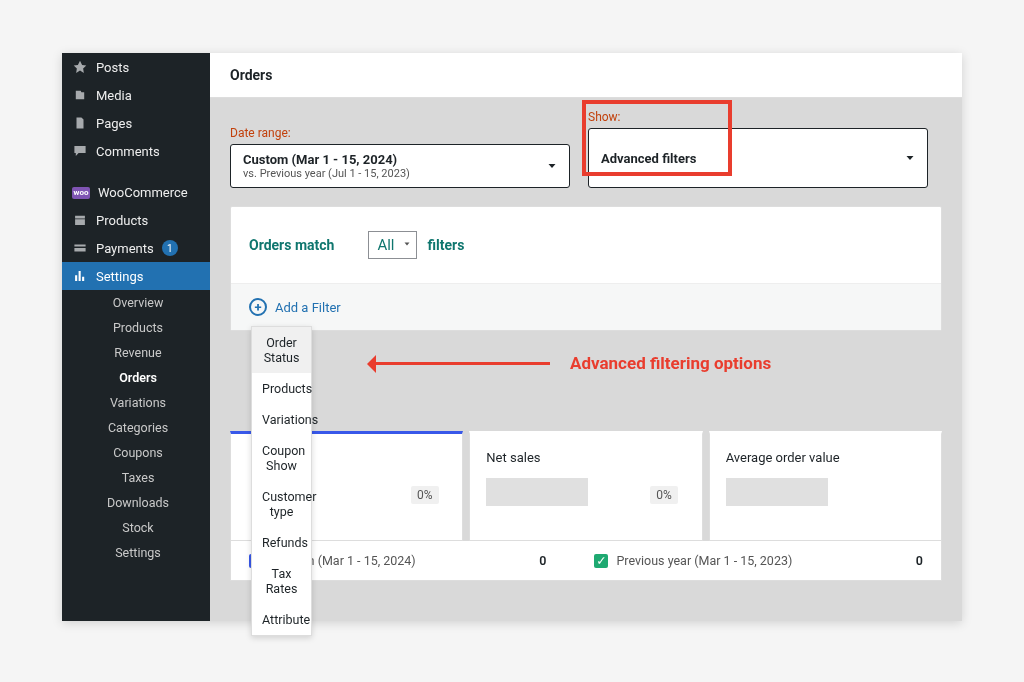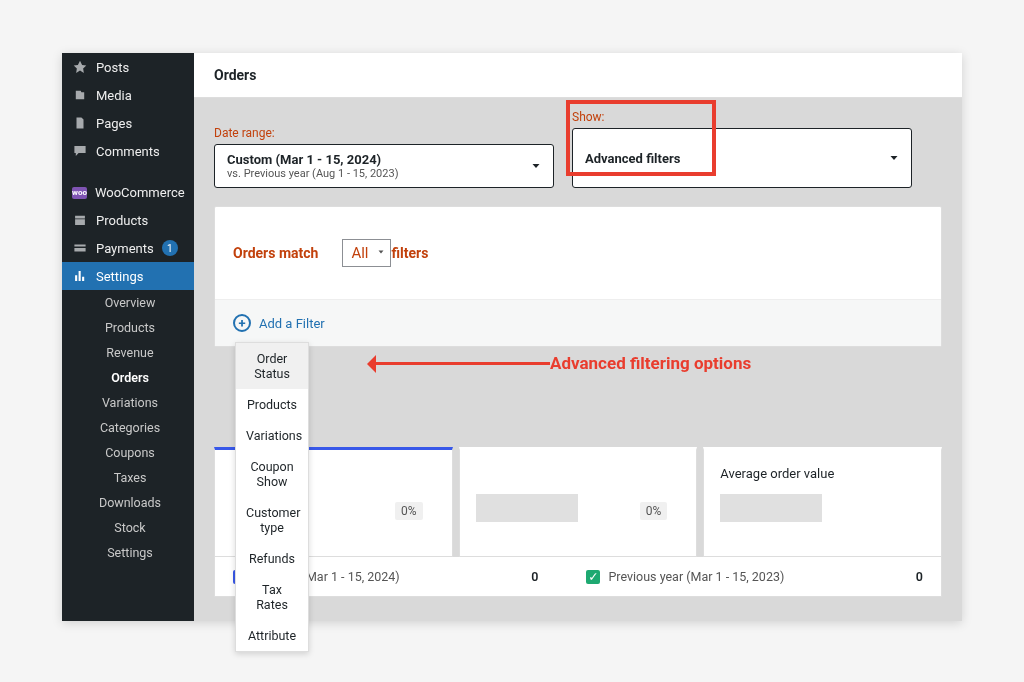--- a/index.html
+++ b/index.html
@@ -1,18 +1,18 @@
 <!DOCTYPE html>
 <html><head>
 <meta charset="utf-8">
 <style>
   * { box-sizing: border-box; margin: 0; padding: 0; font-family: -apple-system, BlinkMacSystemFont, "Segoe UI", Roboto, sans-serif; }
   body { background: #f5f5f5; width: 1024px; height: 682px; overflow: hidden; position: relative; }
   .viewport { position: absolute; left: 62px; top: 53px; width: 900px; height: 568px; background: #d9d9d9; box-shadow: 0 2px 10px rgba(0,0,0,0.15); display: flex; }
-  .sidebar { width: 132px; background: #1d2327; color: #fff; font-size: 13px; overflow: hidden; position: relative; }
+  .sidebar { width: 148px; background: #1d2327; color: #fff; font-size: 13px; overflow: hidden; position: relative; }
   .side-item { display: flex; align-items: center; padding: 6px 10px; gap: 8px; color: #eee; cursor: pointer; white-space: nowrap; }
   .side-item.active { background: #2271b1; color: #fff; position: relative; }
   .side-item.active::after { content:''; position:absolute; right:-8px; top:50%; transform:translateY(-50%); border:8px solid transparent; border-right-color:#d9d9d9; }
   .side-icon { width: 16px; height: 16px; display:inline-flex; align-items:center; justify-content:center; color:#a7aaad; }
   .side-item.active .side-icon { color: #fff; }
   .side-sub { padding: 5px 10px 5px 14px; font-size: 12.5px; color: #c9c9c9; cursor: pointer; text-align: center; }
   .side-sub.bold { color: #fff; font-weight: 600; }
   .side-group-gap { height: 14px; }
   .badge { display:inline-flex; align-items:center; justify-content:center; min-width:16px; height:16px; border-radius:8px; background:#2271b1; color:#fff; font-size:10px; padding:0 4px; }
   .content { flex: 1; background: #d9d9d9; display:flex; flex-direction:column; }
@@ -21,28 +21,28 @@
   .filters-bar { padding: 12px 20px 18px 20px; display:flex; gap:18px; align-items:flex-end; position:relative; }
   .filter-col { display:flex; flex-direction:column; gap:4px; }
   .filter-label { font-size:12px; color:#c2410c; }
   .dropdown { background:#fff; border:1px solid #1d2327; border-radius:3px; padding:7px 34px 7px 12px; min-width:340px; height:44px; display:flex; flex-direction:column; justify-content:center; position:relative; cursor:pointer; }
   .dropdown.single { min-width:340px; height:60px; justify-content:center; }
   .dd-primary { font-size:13px; font-weight:700; color:#1d2327; }
   .dd-secondary { font-size:11px; color:#555; }
   .chev { position:absolute; right:10px; top:50%; transform:translateY(-50%); }
   .highlight-box { position:absolute; border:4px solid #e93d2e; pointer-events:none; }
   .card { background:#fff; margin: 0 20px 10px 20px; border:1px solid #ddd; border-radius:2px; }
-  .match-row { padding: 32px 18px; display:flex; align-items:center; font-size:14px; font-weight:700; color:#c2410c;}
+  .match-row { padding: 24px 18px; display:flex; align-items:center; gap:10px; font-size:14px; font-weight:700; color:#0f766e;}
   .match-select { font-weight:400; border:1px solid #8c8f94; border-radius:0; padding:4px 22px 4px 8px; font-size:15px; background:#fff; position:relative;margin-left:24px;}
   .add-filter-row { background:#f6f7f7; border-top:1px solid #eee; padding: 14px 18px; display:flex; align-items:center; gap:8px; color:#2271b1; font-size:13px; cursor:pointer; position:relative; }
   .plus-circle { width:18px; height:18px; border:2px solid #2271b1; border-radius:50%; display:inline-flex; align-items:center; justify-content:center; font-weight:700; }
-  .filter-popover { position:absolute; left:20px; top:42px; width:74px; background:#fff; border:1px solid #ddd; box-shadow:0 2px 6px rgba(0,0,0,0.15); z-index:50; }
+  .filter-popover { position:absolute; left:20px; top:42px; width:61px; background:#fff; border:1px solid #ddd; box-shadow:0 2px 6px rgba(0,0,0,0.15); z-index:50; }
   .filter-popover .opt { padding:8px 10px; font-size:12.5px; color:#1d2327; text-align:center; cursor:pointer; line-height:1.2; }
   .filter-popover .opt.sel { background:#f0f0f0; }
-  .annot { position:absolute; left:370px; top:353px; display:flex; align-items:center; gap:0; pointer-events:none; }
+  .annot { position:absolute; left:370px; top:353px; display:flex; align-items:center; gap:20px; pointer-events:none; }
   .arrow-line { width:180px; height:3px; background:#e93d2e; position:relative; }
   .arrow-line::before { content:''; position:absolute; left:-12px; top:-7px; border:9px solid transparent; border-right-color:#e93d2e; }
   .annot-text { color:#e93d2e; font-weight:700; font-size:17px; white-space:nowrap; }
   .stats { margin: 90px 20px 0 20px; display:flex; gap:6px; }
   .stat { flex:1; background:#fff; border:1px solid #ddd; border-top:3px solid transparent; padding:16px; position:relative; height:110px; }
   .stat.first { border-top-color:#3858e9; }
   .stat-label { font-size:13px; color:#1d2327; font-weight:400; }
   .pct-badge { position:absolute; left:180px; top:52px; background:#f0f0f0; color:#555; font-size:12px; padding:2px 6px; border-radius:2px; }
   .gray-bar { position:absolute; right:16px; top:44px; width:102px; height:28px; background:#e0e0e0; }
   .legend { background:#fff; border:1px solid #ddd; border-top:none; margin:0 20px 0 20px; padding:12px 18px; display:flex; gap:28px; font-size:12.5px; color:#555; align-items:center; }
@@ -136,21 +136,21 @@
   <div class="content">
     <div class="page-header">
       <div class="page-title">Orders</div>
     </div>
 
     <div class="filters-bar">
       <div class="filter-col">
         <div class="filter-label">Date range:</div>
         <div class="dropdown">
           <div class="dd-primary">Custom (Mar 1 - 15, 2024)</div>
-          <div class="dd-secondary">vs. Previous year (Aug 1 - 15, 2023)</div>
+          <div class="dd-secondary">vs. Previous year (Jul 1 - 15, 2023)</div>
           <span class="chev">
               <svg width="14" height="14" viewBox="0 0 20 20">
                 <path d="M5 7l5 6 5-6z" fill="#1d2327"></path>
               </svg>
             </span>
         </div>
       </div>
       <div class="filter-col" style="position:relative;">
         <div class="filter-label">Show:</div>
         <div class="dropdown single">
@@ -191,20 +191,21 @@
         </div>
       </div>
     </div>
 
     <div class="stats">
       <div class="stat first">
         <div class="stat-label"></div>
         <div class="pct-badge">0%</div>
       </div>
       <div class="stat">
+        <div class="stat-label">Net sales</div>
         <div class="pct-badge">0%</div>
         <div class="gray-bar" style="left:16px;right:auto;"></div>
       </div>
       <div class="stat">
         <div class="stat-label">Average order value</div>
         <div class="gray-bar" style="left:16px;right:auto;"></div>
       </div>
     </div>
 
     <div class="legend">

